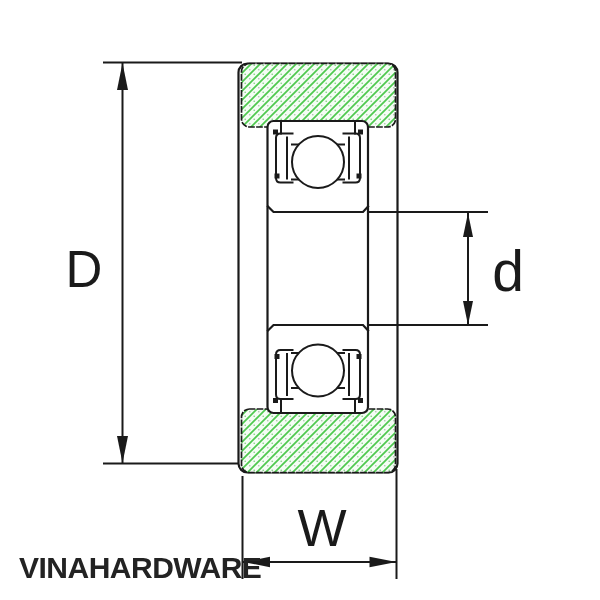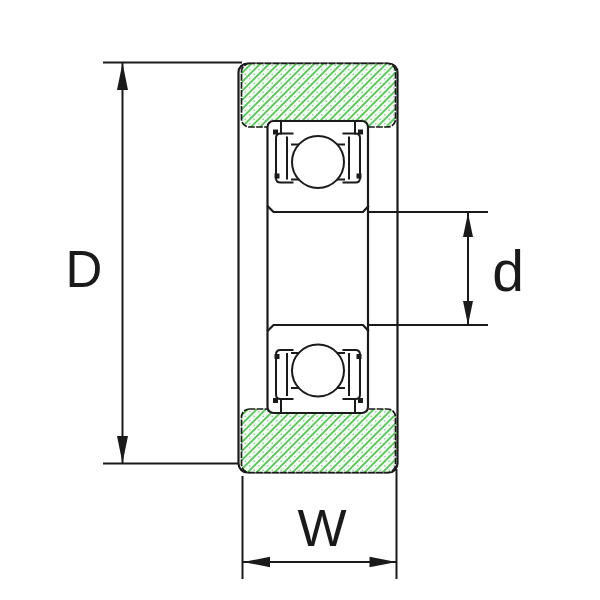--- a/index.html
+++ b/index.html
@@ -101,13 +101,14 @@
       <line x1="244" y1="562" x2="395.5" y2="562"></line>
       <polygon points="243,562 270,556.8 270,567.2" fill="#1a1a1a" stroke="none"></polygon>
       <polygon points="396.5,562 369.5,556.8 369.5,567.2" fill="#1a1a1a" stroke="none"></polygon>
     </g>
   </svg>
 
   <div class="dim-label lbl-D">D</div>
   <div class="dim-label lbl-d">d</div>
   <div class="dim-label lbl-W">W</div>
 
+  <div class="watermark">VINAHARDWARE</div>
 </div>
 
 </body></html>

